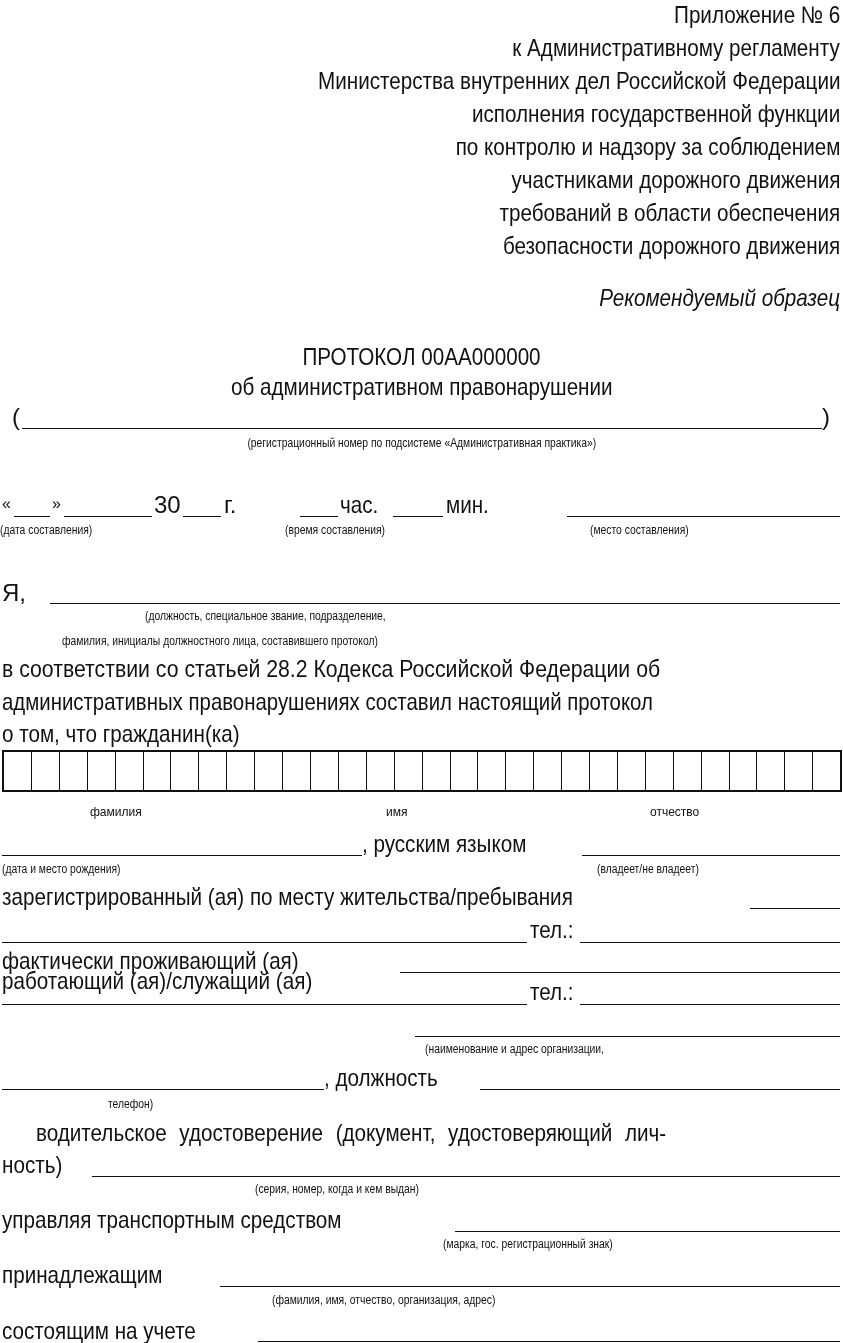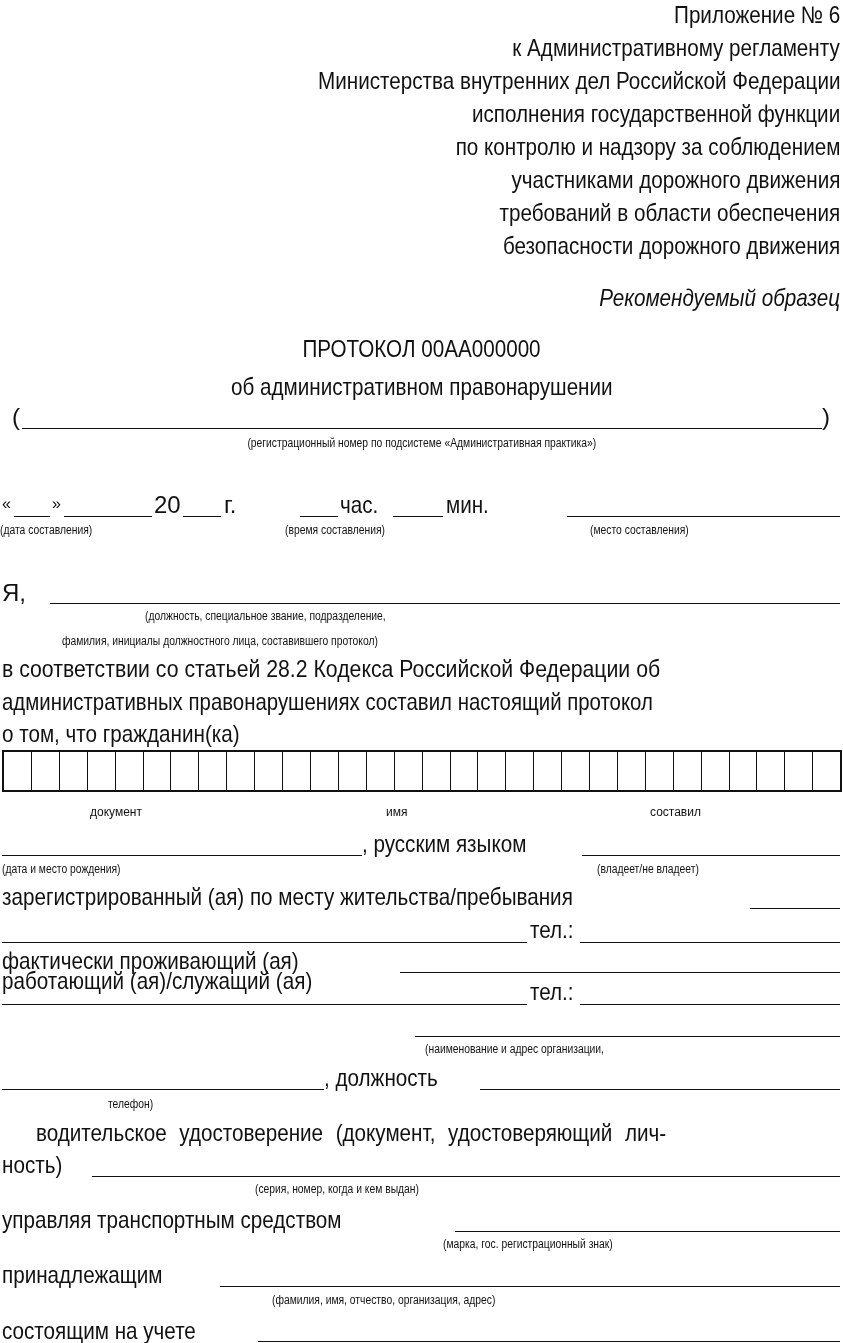--- a/index.html
+++ b/index.html
@@ -29,34 +29,34 @@
   <div class="ln r" style="top:33px"><span class="sqr">к Административному регламенту</span></div>
   <div class="ln r" style="top:66px"><span class="sqr">Министерства внутренних дел Российской Федерации</span></div>
   <div class="ln r" style="top:99px"><span class="sqr">исполнения государственной функции</span></div>
   <div class="ln r" style="top:132px"><span class="sqr">по контролю и надзору за соблюдением</span></div>
   <div class="ln r" style="top:165px"><span class="sqr">участниками дорожного движения</span></div>
   <div class="ln r" style="top:198px"><span class="sqr">требований в области обеспечения</span></div>
   <div class="ln r" style="top:231px"><span class="sqr">безопасности дорожного движения</span></div>
   <div class="ln r it" style="top:283px"><span class="sqr">Рекомендуемый образец</span></div>
 </div>
 
-<div class="ln c" style="top:334px"><span class="sqc">ПРОТОКОЛ 00АА000000</span></div>
+<div class="ln c" style="top:342px"><span class="sqc">ПРОТОКОЛ 00АА000000</span></div>
 <div class="ln c" style="top:372px"><span class="sqc">об административном правонарушении</span></div>
 
 <div class="ln" style="top:402px; left:12px;">(</div>
 <div class="blank field" style="top:428px; left:22px; width:800px;"></div>
 <div class="ln" style="top:402px; left:822px;">)</div>
 <div class="cap c" style="top:431px"><span class="sqc">(регистрационный номер по подсистеме «Административная практика»)</span></div>
 
 <div>
   <div class="cap" style="top:492px; left:2px; font-size:16px;">«</div>
   <div class="blank field" style="top:516px; left:14px; width:36px;"></div>
   <div class="cap" style="top:492px; left:52px; font-size:16px;">»</div>
   <div class="blank field" style="top:516px; left:64px; width:88px;"></div>
-  <div class="ln" style="top:490px; left:154px;">20</div>
+  <div class="ln" style="top:490px; left:154px;">30</div>
   <div class="blank field" style="top:516px; left:183px; width:38px;"></div>
   <div class="ln" style="top:490px; left:224px;">г.</div>
 
   <div class="blank field" style="top:516px; left:300px; width:38px;"></div>
   <div class="ln" style="top:490px; left:340px;"><span class="sql">час.</span></div>
   <div class="blank field" style="top:516px; left:393px; width:50px;"></div>
   <div class="ln" style="top:490px; left:446px;"><span class="sql">мин.</span></div>
 
   <div class="blank field" style="top:516px; left:567px; width:273px;"></div>
 
@@ -99,23 +99,23 @@
     <div class="cell"></div>
     <div class="cell"></div>
     <div class="cell"></div>
     <div class="cell"></div>
     <div class="cell"></div>
     <div class="cell"></div>
     <div class="cell"></div>
     <div class="cell"></div>
     <div class="cell"></div>
   </div>
-<div class="cap" style="top:800px; left:90px;">документ</div>
+<div class="cap" style="top:800px; left:90px;">фамилия</div>
 <div class="cap" style="top:800px; left:386px;">имя</div>
-<div class="cap" style="top:800px; left:650px;">составил</div>
+<div class="cap" style="top:800px; left:650px;">отчество</div>
 
 <div class="blank field" style="top:855px; left:2px; width:360px;"></div>
 <div class="ln" style="top:829px; left:362px;"><span class="sql">, русским языком</span></div>
 <div class="blank field" style="top:855px; left:582px; width:258px;"></div>
 <div class="cap" style="top:857px; left:2px;"><span class="sql">(дата и место рождения)</span></div>
 <div class="cap" style="top:857px; left:597px;"><span class="sql">(владеет/не владеет)</span></div>
 
 <div class="ln l" style="top:882px;"><span class="sql">зарегистрированный (ая) по месту жительства/пребывания</span></div>
 <div class="blank field" style="top:908px; left:750px; width:90px;"></div>
 <div class="blank field" style="top:942px; left:2px; width:525px;"></div>

